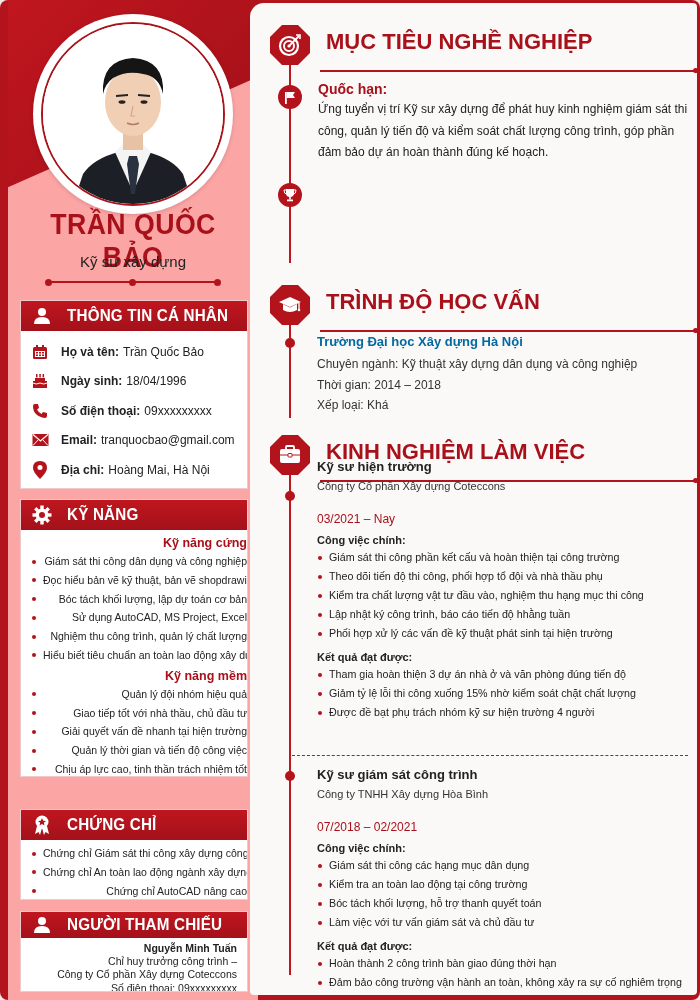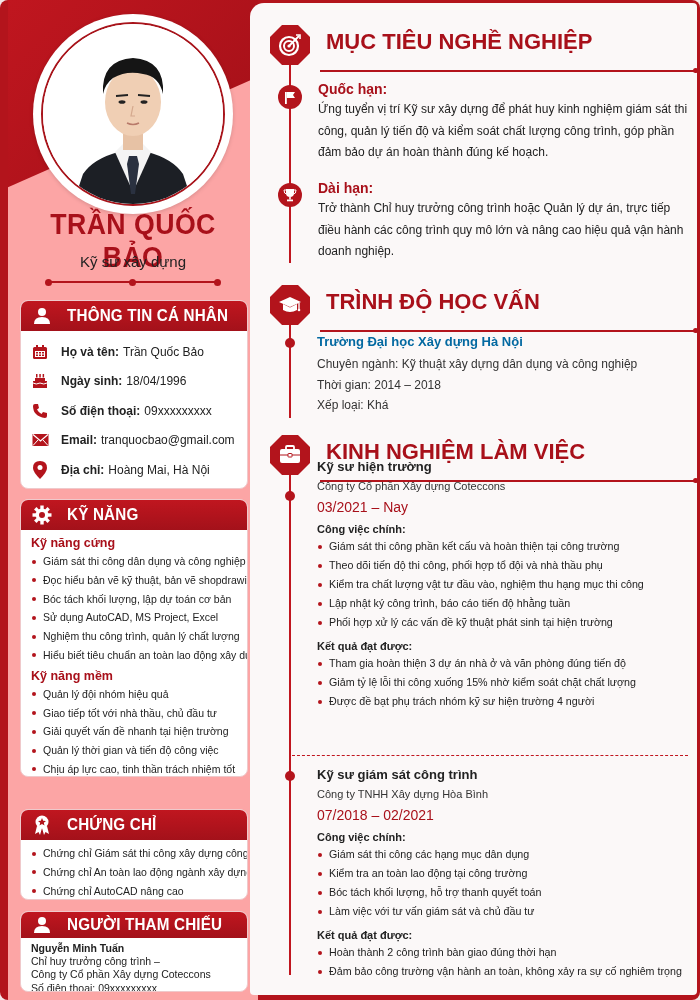--- a/index.html
+++ b/index.html
@@ -48,21 +48,21 @@
     position: absolute; left: 0; top: 253px; width: 250px; text-align: center;
     font-size: 15px; color: #222;
   }
   .name-divider {
     position: absolute; left: 40px; top: 281px; width: 170px; height: 2px; background: #b3141c;
   }
   .name-divider .dot { position: absolute; top: -2.5px; width: 7px; height: 7px; border-radius: 50%; background: #b3141c; }
 
   .card {
     position: absolute; left: 12px; width: 228px; background: #fff;
-    border: 1px solid #efc9cb; border-radius: 8px; overflow: hidden;
+    border: 1px solid #efc9cb; border-radius: 0; overflow: hidden; text-align: right;
   }
   .card-head {
     height: 30px; background: linear-gradient(180deg, #c0161f, #a3111a);
     color: #fff; display: flex; align-items: center; padding-left: 10px;
     font-weight: bold; font-size: 16px; letter-spacing: 0.2px;
   }
   .card-head .ic { width: 22px; height: 22px; margin-right: 14px; display: flex; align-items: center; justify-content: center; }
   .card-head span.t { font-family: "Liberation Sans Narrow", "Liberation Sans", sans-serif; transform: scaleX(0.95); transform-origin: left; white-space: nowrap; }
 
   .info-row { display: flex; align-items: center; height: 29.5px; padding-left: 10px; font-size: 12px; color: #222; }
@@ -106,21 +106,21 @@
   .goal .gt { color: #a8101a; font-weight: bold; font-size: 14px; }
   .goal .gd { font-size: 12px; line-height: 21.5px; color: #222; margin-top: 2px; }
 
   .edu { position: absolute; left: 67px; top: 331px; width: 370px; }
   .edu .school { font-weight: bold; font-size: 13px; color: #0369a1; margin-bottom: 5px; }
   .edu .line { font-size: 12px; line-height: 20.5px; color: #333; }
 
   .job { position: absolute; left: 67px; width: 370px; }
   .job .jt { font-weight: bold; font-size: 13px; color: #222; }
   .job .jc { font-size: 11px; color: #333; margin-top: 6px; }
-  .job .jd { font-size: 14px; color: #a8101a; margin-top: 7px; }
+  .job .jd { font-size: 12px; color: #a8101a; margin-top: 20px; }
   .job .lab { font-weight: bold; font-size: 11px; color: #222; margin-top: 8px; margin-bottom: 2px; }
   .job .blist { padding-left: 0; }
   .job .blist li { font-size: 10.7px; line-height: 19px; }
   .job .blist li::before { top: 7.5px; }
   .dash-sep { position: absolute; left: 42px; top: 752px; width: 396px; border-top: 1px dashed #c0161f; }
 </style>
 </head>
 <body>
 
 <div class="frame">
@@ -346,24 +346,20 @@
       <div class="gd">Ứng tuyển vị trí Kỹ sư xây dựng để phát huy kinh nghiệm giám sát thi công, quản lý tiến độ và kiểm soát chất lượng công trình, góp phần đảm bảo dự án hoàn thành đúng kế hoạch.</div>
     </div>
     <div class="tcircle" style="left:28px; top:180px;">
       <svg width="14" height="14" viewBox="0 0 14 14">
           <path d="M3 1 L11 1 L11 5 Q11 9 7 9 Q3 9 3 5 Z" fill="#fff"></path>
           <path d="M3 2 L1 2 Q1 6 3.5 6 M11 2 L13 2 Q13 6 10.5 6" stroke="#fff" stroke-width="1" fill="none"></path>
           <rect x="6.2" y="9" width="1.6" height="2.5" fill="#fff"></rect>
           <rect x="4" y="11.5" width="6" height="1.8" fill="#fff"></rect>
         </svg>
     </div>
-    <div class="goal" style="top:177px;">
-      <div class="gt">Dài hạn:</div>
-      <div class="gd">Trở thành Chỉ huy trưởng công trình hoặc Quản lý dự án, trực tiếp điều hành các công trình quy mô lớn và nâng cao hiệu quả vận hành doanh nghiệp.</div>
-    </div>
 
     <div class="section-head" style="top:282px;">
       <div class="oct">
         <svg width="24" height="20" viewBox="0 0 24 20">
             <path d="M12 2 L23 7 L12 12 L1 7 Z" fill="#fff"></path>
             <path d="M5 9 L5 15 Q12 19 19 15 L19 9 L12 12.5 Z" fill="#fff"></path>
             <path d="M21 8 L21 14" stroke="#fff" stroke-width="1.4"></path>
             <circle cx="21" cy="15" r="1.3" fill="#fff"></circle>
           </svg>
       </div>

